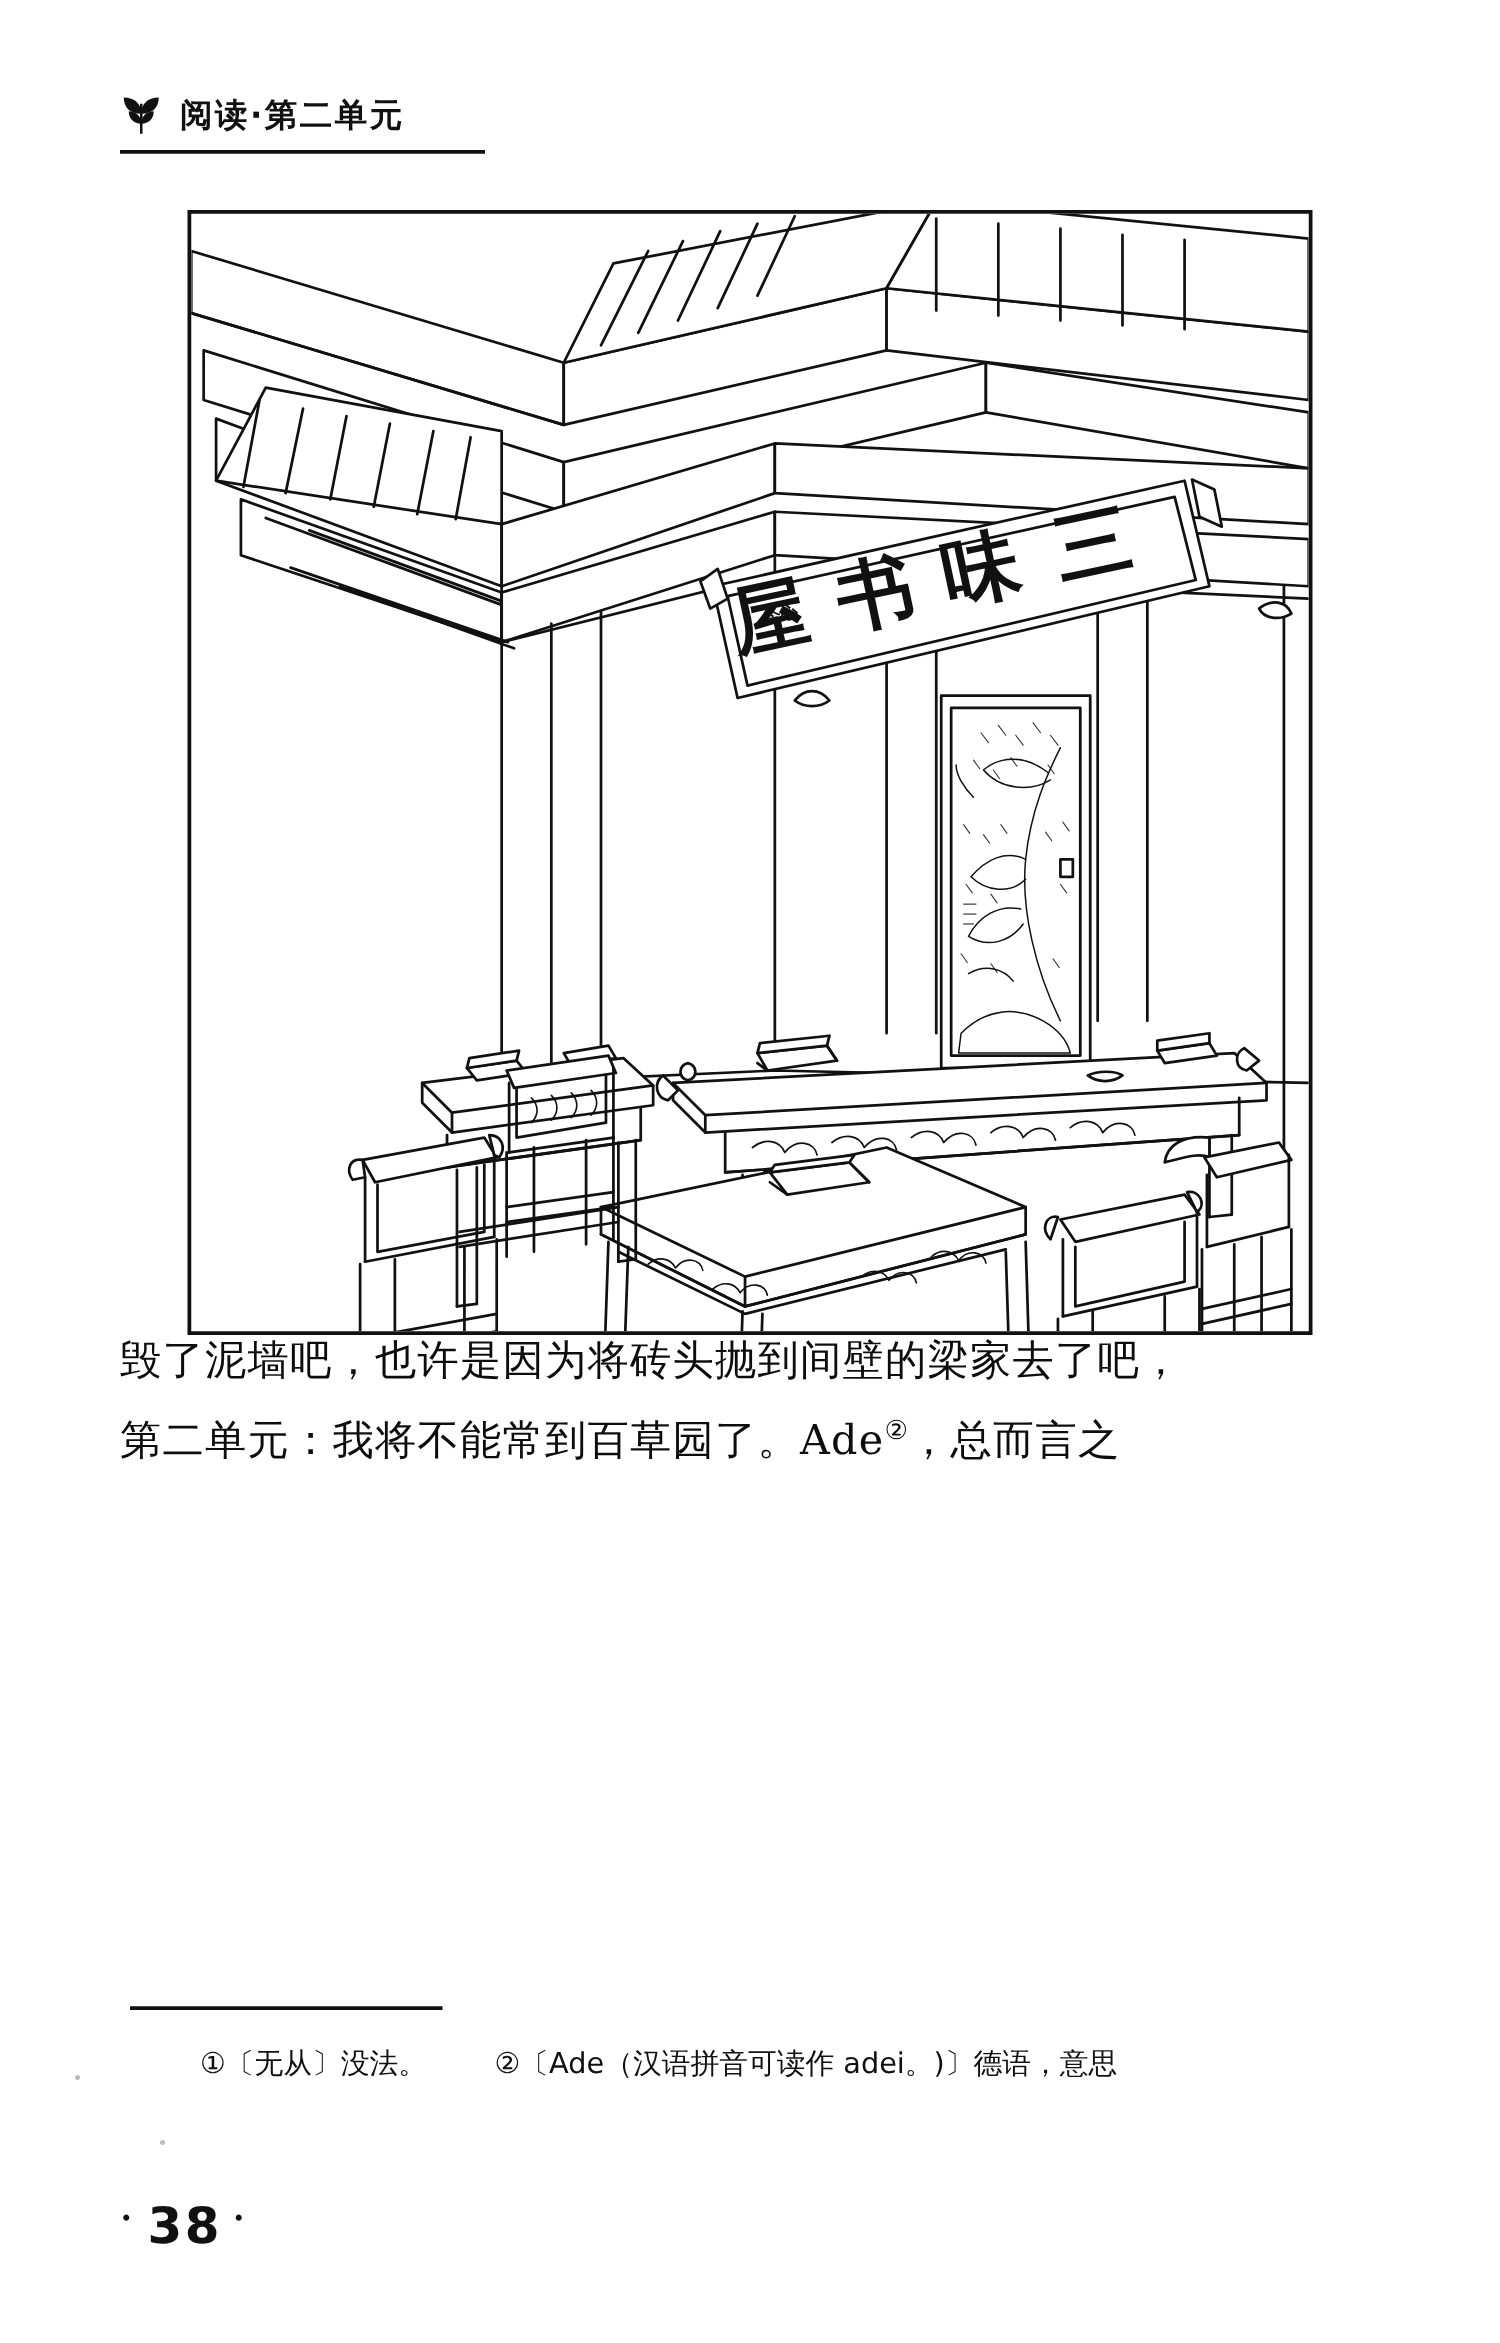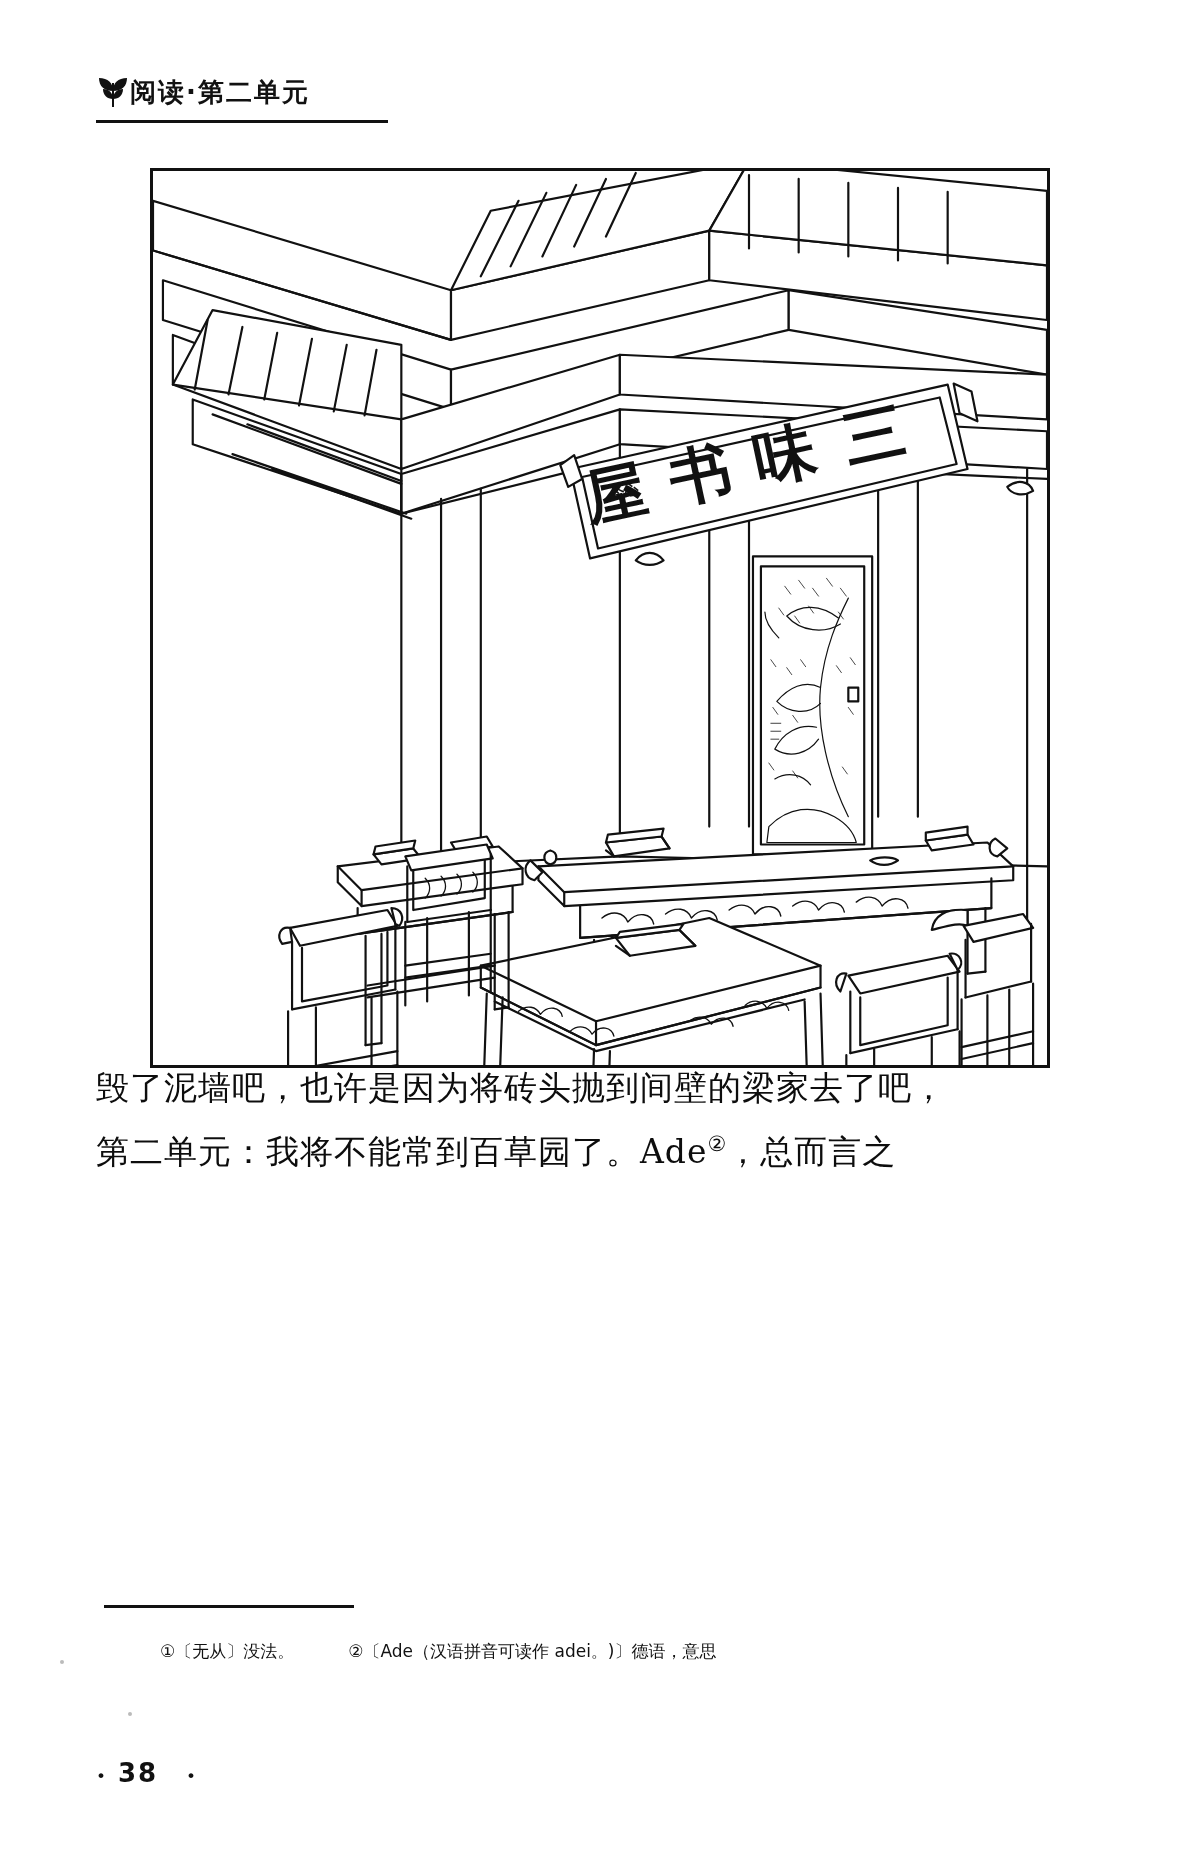--- a/index.html
+++ b/index.html
@@ -25,20 +25,21 @@
 
   
   .header {
     position: absolute;
     left: 96px;
     top: 62px;
     width: 300px;
     height: 60px;
     display: flex;
     align-items: center;
+    gap: 14px;
   }
   .header-logo {
     width: 34px;
     height: 34px;
     position: relative;
     flex: none;
   }
   .header-logo svg { display: block; }
   .header-title {
     font-family: "DejaVu Sans", sans-serif;
@@ -105,35 +106,35 @@
     width: 250px;
     height: 3px;
     background: #111;
   }
   .footnotes {
     position: absolute;
     left: 160px;
     top: 1630px;
     width: 950px;
     font-family: "DejaVu Sans", sans-serif;
-    font-size: 17px;
+    font-size: 23px;
     line-height: 42px;
     color: #111;
   }
   .footnotes p { margin: 0; }
   .fn-gap { display: inline-block; width: 54px; }
   .fn-indent { display: inline-block; width: 28px; }
 
   
   .page-number {
     position: absolute;
     left: 118px;
     top: 1758px;
     font-family: "DejaVu Sans", sans-serif;
-    font-size: 26px;
+    font-size: 40px;
     font-weight: bold;
     color: #111;
     letter-spacing: 2px;
   }
   .dot-left, .dot-right {
     position: absolute;
     font-size: 30px;
     font-weight: bold;
     color: #111;
   }

